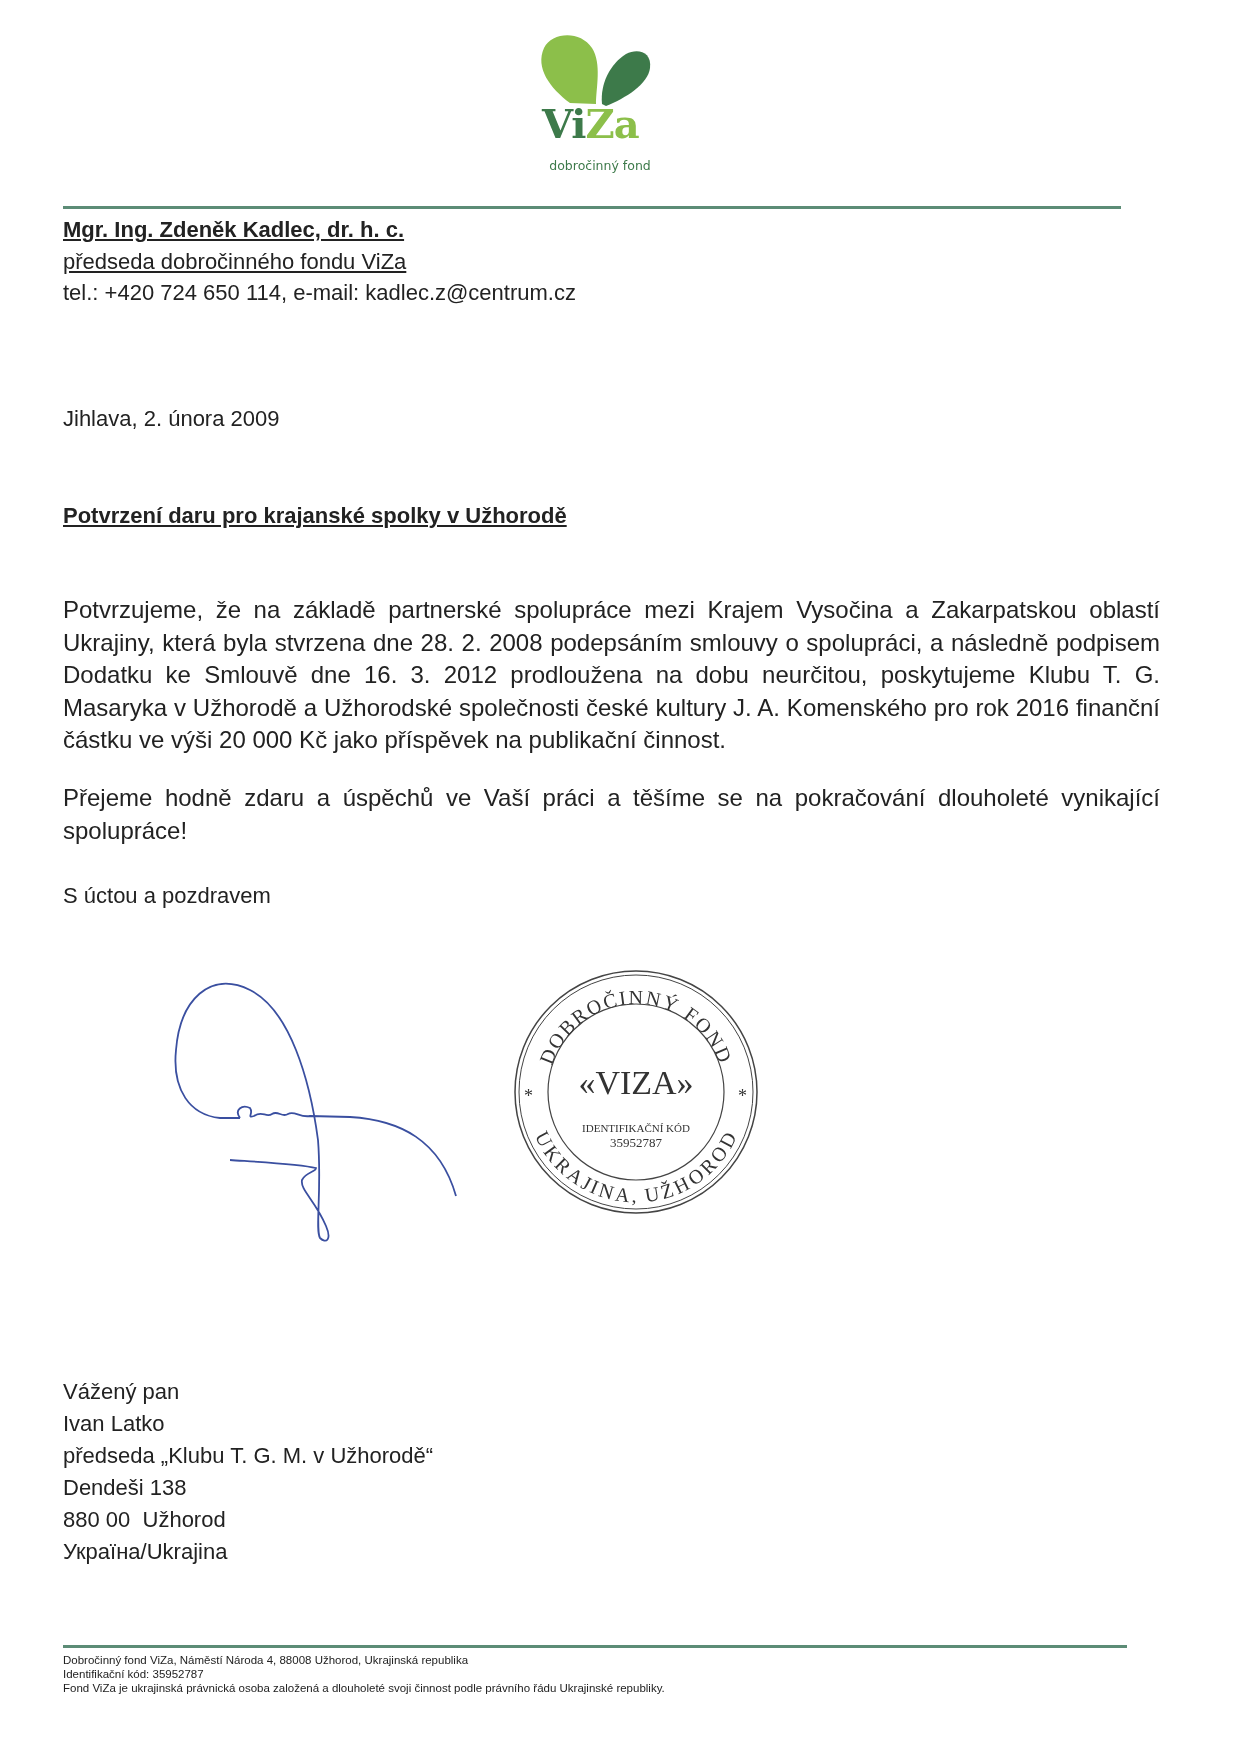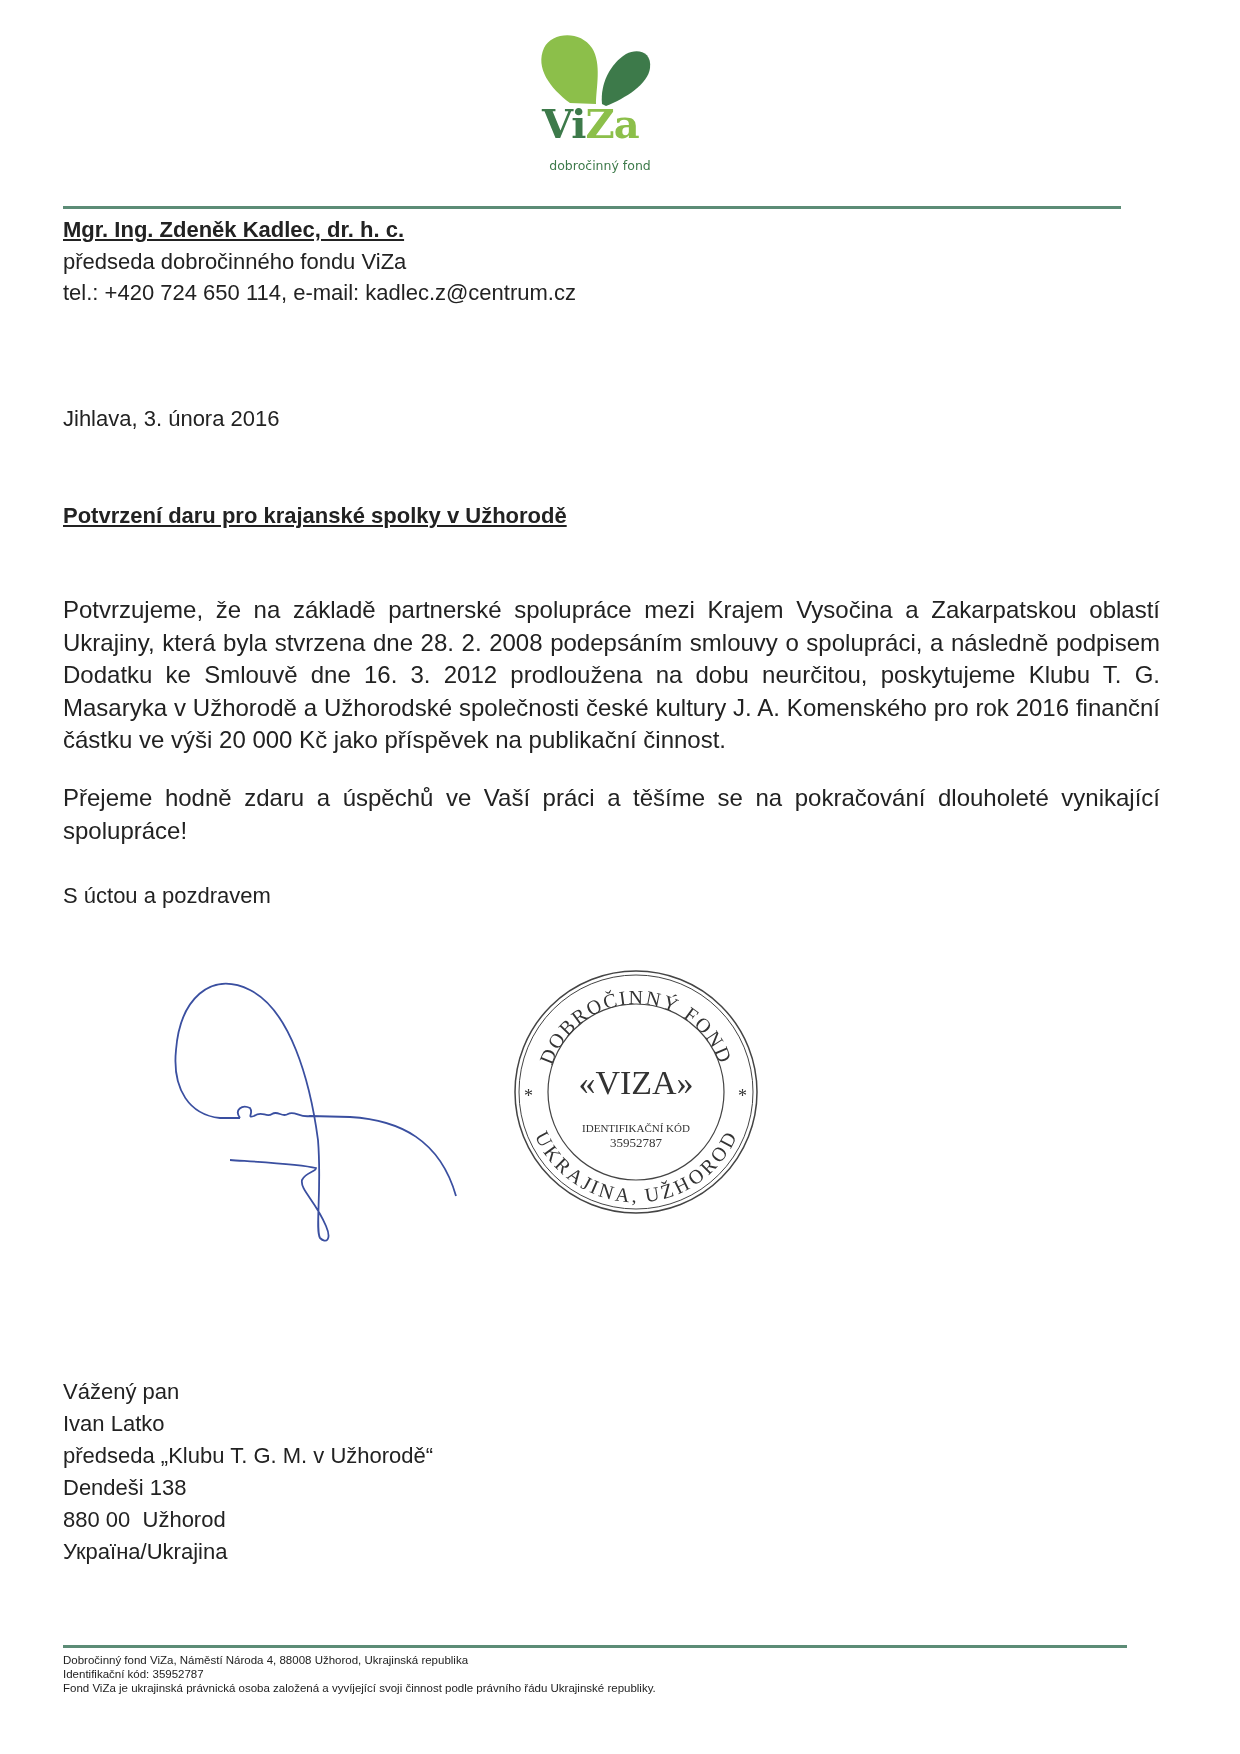--- a/index.html
+++ b/index.html
@@ -37,24 +37,24 @@
     <path d="M40 75 C 20 60, 5 40, 14 20 C 22 4, 50 2, 62 20 C 72 36, 66 60, 66 76 Z" fill="#8cbf4a"></path>
     <path d="M72 76 C 70 56, 80 36, 96 26 C 108 20, 122 24, 120 40 C 118 56, 96 70, 76 78 Z" fill="#3d7a4a"></path>
   </svg>
   <div class="logo-word"><span class="vi">Vi</span><span class="za">Za</span></div>
   <div class="logo-sub">dobročinný fond</div>
 </div>
 
 <div class="abs rule" style="left:63px; top:206px; width:1058px;"></div>
 
 <div class="abs line bold" style="left:63px; top:214px;">Mgr. Ing. Zdeněk Kadlec, dr. h. c.</div>
-<div class="abs line" style="left:63px; top:246px;">předseda dobročinného fondu ViZa</div>
+<div class="abs line" style="left:63px; top:246px;text-decoration:underline;">předseda dobročinného fondu ViZa</div>
 <div class="abs line" style="left:63px; top:277px;">tel.: +420 724 650 114, e-mail: kadlec.z@centrum.cz</div>
 
-<div class="abs line" style="left:63px; top:403px;">Jihlava, 3. února 2016</div>
+<div class="abs line" style="left:63px; top:403px;">Jihlava, 2. února 2009</div>
 
 <div class="abs line bold" style="left:63px; top:500px;">Potvrzení daru pro krajanské spolky v Užhorodě</div>
 
 <div class="abs para" style="top:594px;">Potvrzujeme, že na základě partnerské spolupráce mezi Krajem Vysočina a Zakarpatskou oblastí Ukrajiny, která byla stvrzena dne 28. 2. 2008 podepsáním smlouvy o spolupráci, a následně podpisem Dodatku ke Smlouvě dne 16. 3. 2012 prodloužena na dobu neurčitou, poskytujeme Klubu T. G. Masaryka v Užhorodě a Užhorodské společnosti české kultury J. A. Komenského pro rok 2016 finanční částku ve výši 20 000 Kč jako příspěvek na publikační činnost.</div>
 <div class="abs para" style="top:782px;">Přejeme hodně zdaru a úspěchů ve Vaší práci a těšíme se na pokračování dlouholeté vynikající spolupráce!</div>
 <div class="abs line" style="left:63px; top:880px;">S úctou a pozdravem</div>
 
 <svg class="abs" style="left:150px; top:960px;" width="330" height="300" viewBox="0 0 330 300">
   <path d="M168 180 C 160 120, 140 50, 100 30 C 60 10, 30 40, 26 90 C 22 130, 40 155, 70 158 L 90 158" fill="none" stroke="#3a4fa0" stroke-width="1.8"></path>
   <path d="M90 158 C 84 150, 92 144, 100 148 C 104 154, 96 158, 104 156 C 112 150, 116 158, 122 154 C 128 150, 132 158, 138 154 C 144 150, 150 158, 160 156 L 200 157 C 250 160, 290 180, 306 236" fill="none" stroke="#3a4fa0" stroke-width="1.8"></path>
@@ -81,13 +81,13 @@
 <div class="abs line" style="left:63px; top:1376px;">Vážený pan</div>
 <div class="abs line" style="left:63px; top:1408px;">Ivan Latko</div>
 <div class="abs line" style="left:63px; top:1440px;">předseda „Klubu T. G. M. v Užhorodě“</div>
 <div class="abs line" style="left:63px; top:1472px;">Dendeši 138</div>
 <div class="abs line" style="left:63px; top:1504px; white-space: pre;">880 00  Užhorod</div>
 <div class="abs line" style="left:63px; top:1536px;text-align:center;">Україна/Ukrajina</div>
 
 <div class="abs rule" style="left:63px; top:1645px; width:1064px;"></div>
 <div class="abs footer" style="top:1653px;">Dobročinný fond ViZa, Náměstí Národa 4, 88008 Užhorod, Ukrajinská republika</div>
 <div class="abs footer" style="top:1667px;">Identifikační kód: 35952787</div>
-<div class="abs footer" style="top:1681px;">Fond ViZa je ukrajinská právnická osoba založená a vyvíjející svoji činnost podle právního řádu Ukrajinské republiky.</div>
+<div class="abs footer" style="top:1681px;">Fond ViZa je ukrajinská právnická osoba založená a dlouholeté svoji činnost podle právního řádu Ukrajinské republiky.</div>
 
 </body></html>

